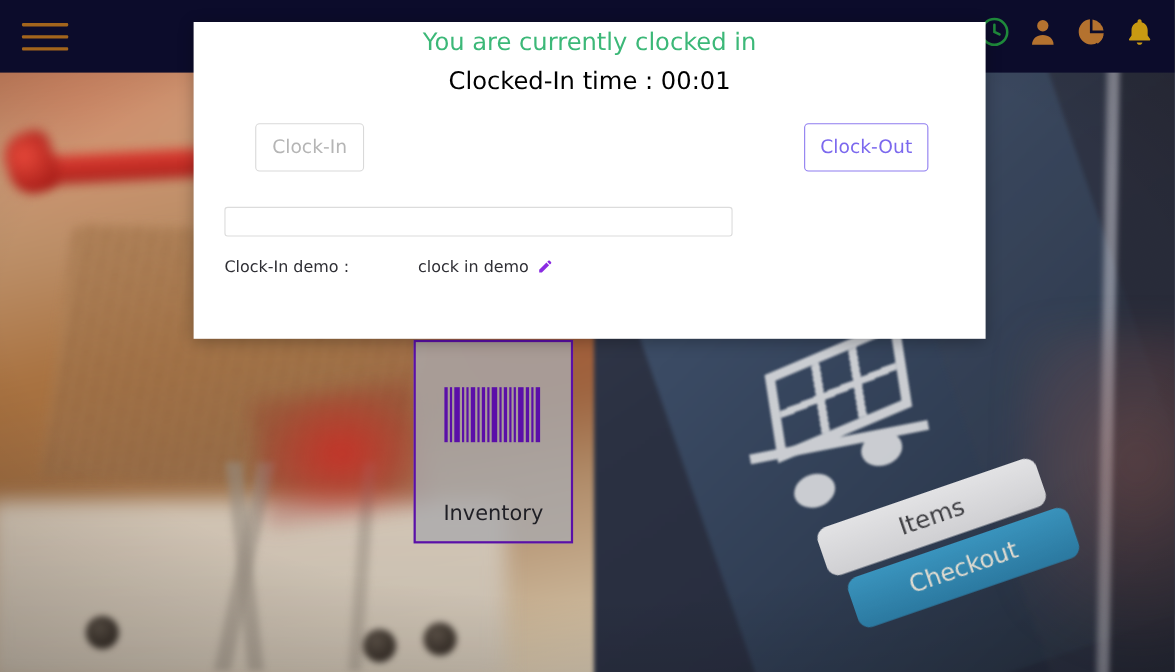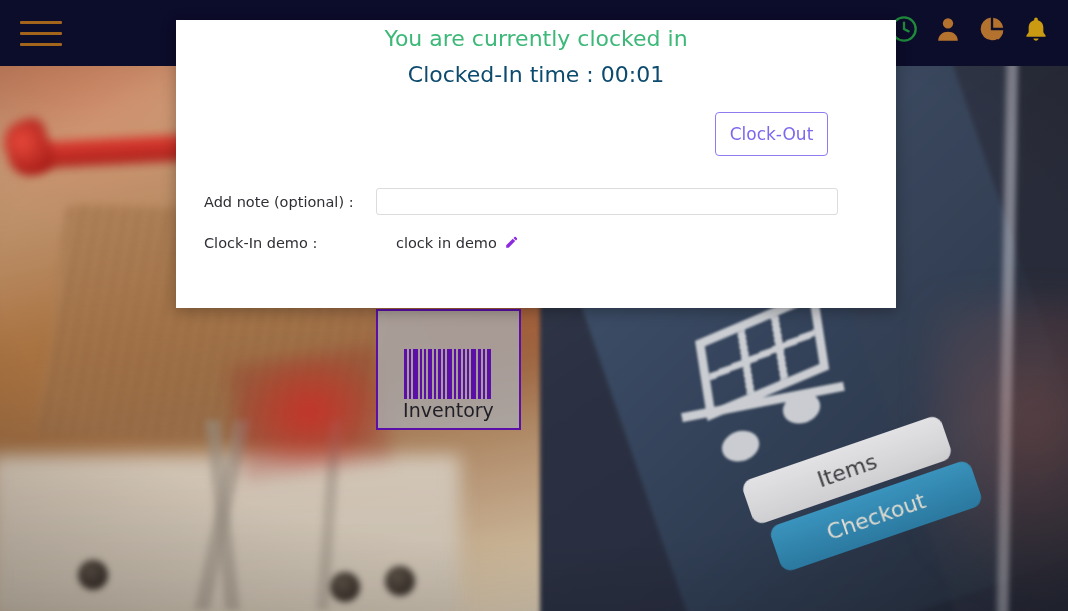--- a/index.html
+++ b/index.html
@@ -195,21 +195,21 @@
   }
   .nav-icon { width: 28px; height: 28px; cursor: pointer; display:block; }
 
   
   .tiles {
     position: absolute; left: 376px; top: 309px;
     display: flex; gap: 28px;
     z-index: 10;
   }
   .tile {
-    width: 145px; height: 121px;
+    width: 145px; height: 185px;
     background: rgba(170,170,172,.80);
     border: 2px solid #5b0fa8;
     display: flex; flex-direction: column;
     align-items: center; justify-content: space-between;
     padding: 38px 0 14px 0;
     cursor: pointer;
   }
   .tile-label {
     font-size: 19px; color: #1f1f25;
     font-family: "DejaVu Sans", "Liberation Sans", sans-serif;
@@ -233,21 +233,21 @@
   }
   .modal-title {
     text-align: center;
     color: #3cb878;
     font-size: 22px;
     font-weight: 400;
     margin-top: 6px;
   }
   .modal-sub {
     text-align: center;
-    color: #0c4a6e;
+    color: #000000;
     font-size: 22px;
     font-weight: 400;
     margin-top: 11px;
   }
   .btn-row {
     position: relative;
     margin-top: 25px;
     height: 44px;
   }
   .btn {
@@ -260,21 +260,21 @@
     display: flex; align-items: center; justify-content: center;
     cursor: pointer;
   }
   .btn-clockin {
     left: 56px; width: 99px;
     border: 1px solid #d9d9d9;
     color: #b5b5b5;
     cursor: default;
   }
   .btn-clockout {
-    right: 68px; width: 113px;
+    right: 52px; width: 113px;
     border: 1px solid #8e7cf0;
     color: #7b68ee;
   }
   .form-rows { margin-top: 32px; }
   .form-row {
     display: flex; align-items: center;
     padding-left: 28px;
     margin-bottom: 20px;
   }
   .form-label {
@@ -289,21 +289,20 @@
     background: #fff;
     outline: none;
     font-size: 14px;
     padding: 0 7px;
     color: #333;
     font-family: "DejaVu Sans", "Liberation Sans", sans-serif;
   }
   .note-value-wrap {
     display: flex; gap: 7px;
     padding-left: 4px;
-    margin-left: 16px;
   }
   .note-value { font-size: 14.5px; color: #2f2f35; }
   .pencil { width: 15px; height: 15px; cursor: pointer; display:block; }
 </style>
 </head>
 <body>
 
 <div id="app">
 
   <div class="bg-scene">
@@ -399,27 +398,27 @@
     </div>
   </div>
 
   <div class="modal">
 
     <div class="modal-title">You are currently clocked in</div>
 
     <div class="modal-sub">Clocked-In time : 00:01</div>
 
     <div class="btn-row">
+      <div class="btn btn-clockin">Clock-In</div>
       <div class="btn btn-clockout">Clock-Out</div>
     </div>
 
     <div class="form-rows">
 
       <div class="form-row">
-        <div class="form-label">Add note (optional) :</div>
         <input class="note-input" type="text" value="" placeholder="" style="">
       </div>
 
       <div class="form-row">
         <div class="form-label">Clock-In demo :</div>
         <div class="note-value-wrap">
           <span class="note-value">clock in demo</span>
           <svg class="pencil" viewBox="0 0 24 24">
             <path d="M20.7 5.1l-1.8-1.8c-.6-.6-1.5-.6-2.1 0l-1.6 1.6 3.9 3.9 1.6-1.6c.6-.6.6-1.5 0-2.1z" fill="#8a2be2"></path>
             <path d="M3.5 16.3v3.9h3.9L17.9 9.7 14 5.8z" fill="#8a2be2"></path>

